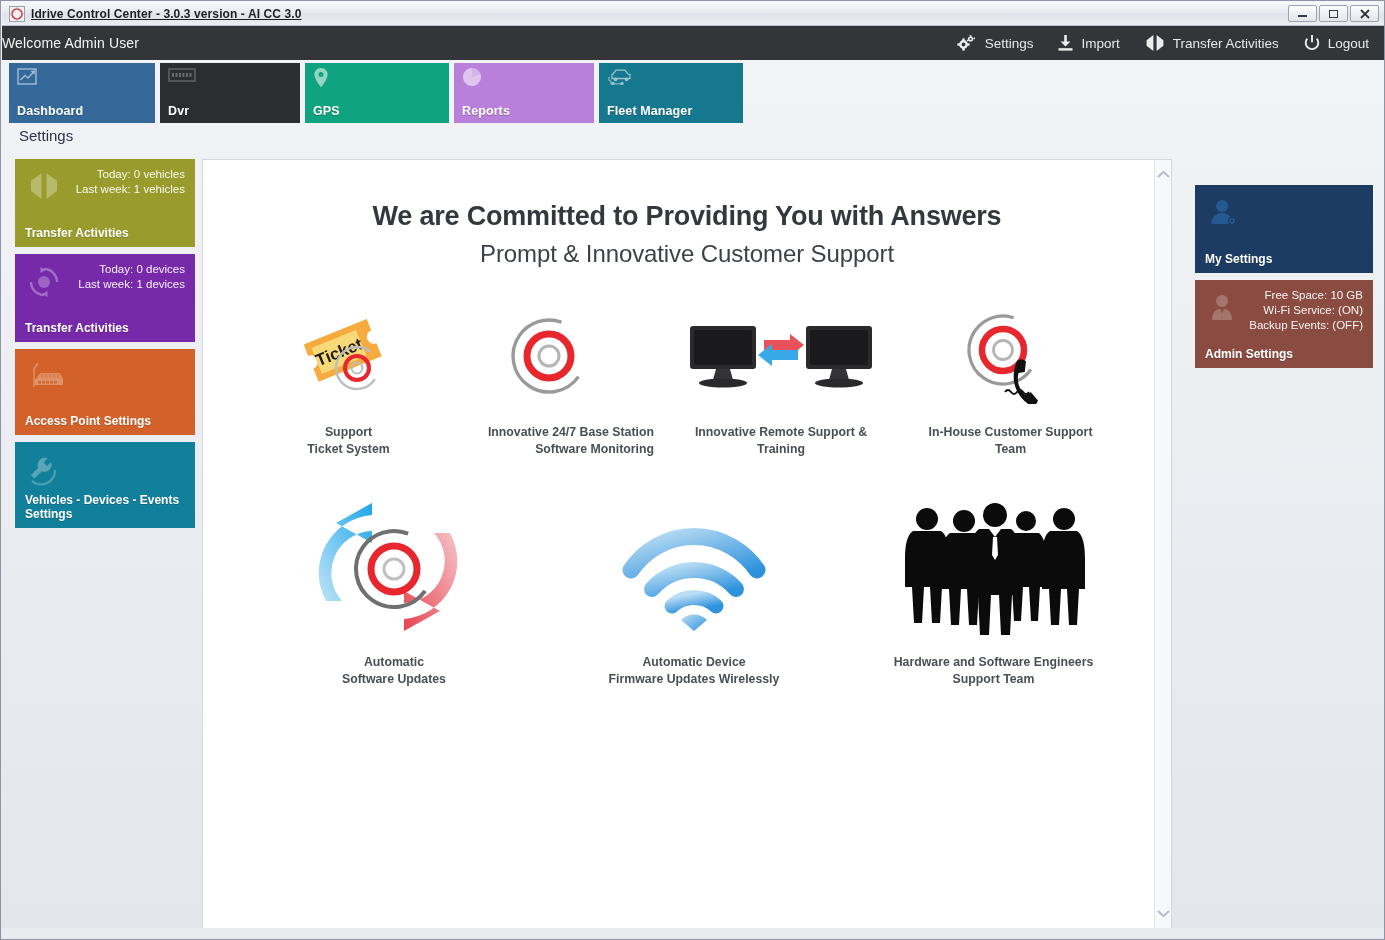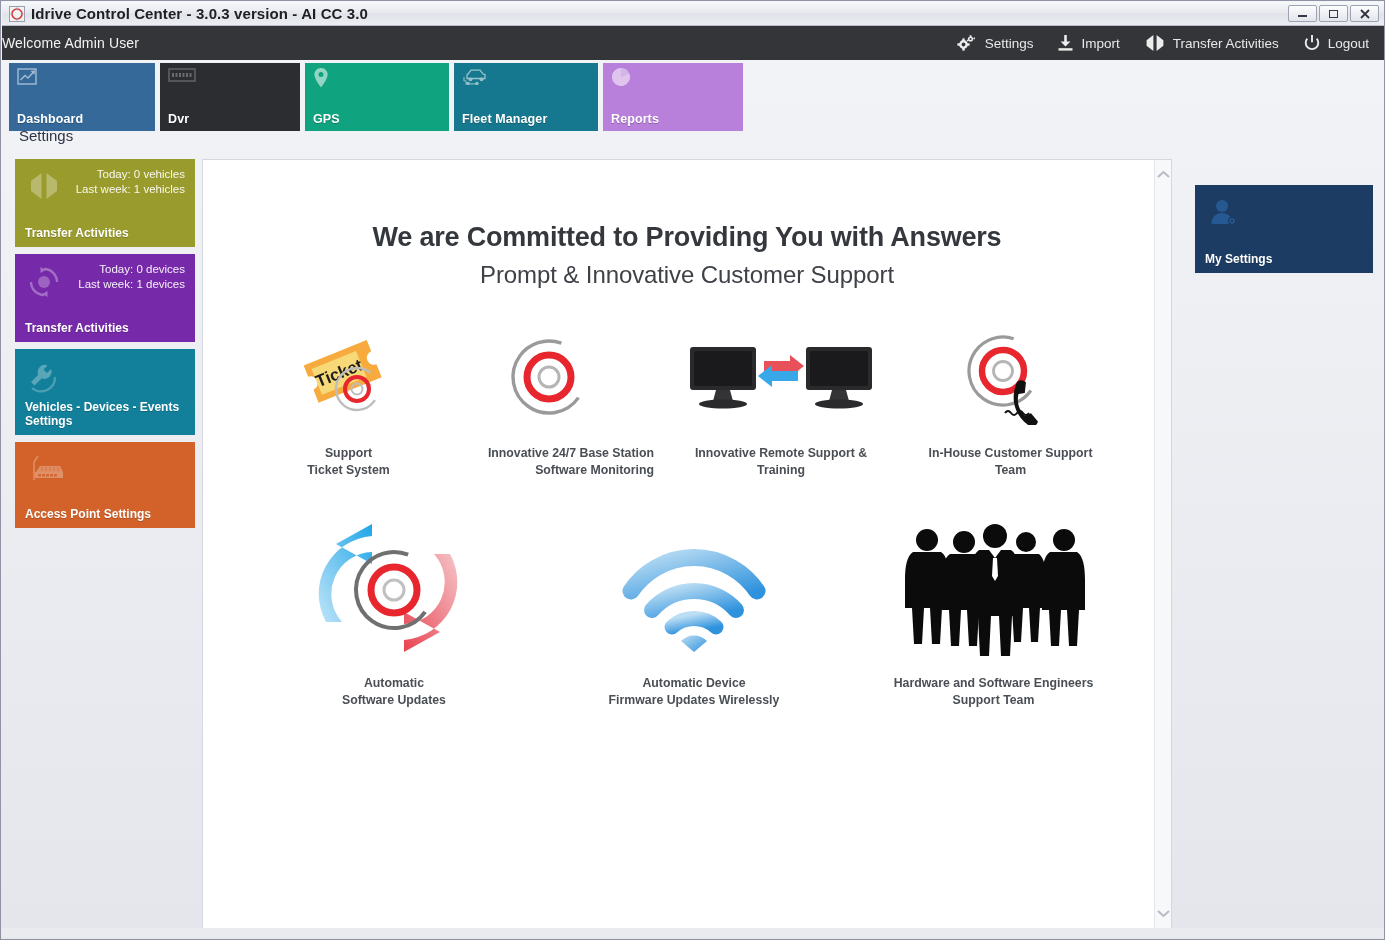--- a/index.html
+++ b/index.html
@@ -25,22 +25,23 @@
     width: 1383px; height: 24px;
     background: linear-gradient(#f7f8fa 0%, #e7e9ef 48%, #dfe2e9 52%, #eceef3 100%);
     border-bottom: 1px solid #b9bdc8;
     display: flex; align-items: center;
   }
   .tb-icon {
     width: 16px; height: 16px; margin-left: 7px; margin-right: 6px;
     flex: 0 0 auto;
   }
   .tb-title {
-    font-size: 15px; font-weight: bold; color: #1d1f24;
+    font-size: 12px; font-weight: bold; color: #1d1f24;
     letter-spacing: .1px;
+    text-decoration: underline;
   }
   .tb-btns { margin-left: auto; display: flex; gap: 2px; padding-right: 6px; }
   .tb-btn {
     width: 29px; height: 17px;
     background: linear-gradient(#fdfdfe, #e3e5ec);
     border: 1px solid #9ea3b1; border-radius: 2px;
     display: flex; align-items: center; justify-content: center;
     font-size: 10px; color: #2f3340; line-height: 1;
   }
   .tb-btn .glyph-min { width: 9px; height: 2px; background: #33384a; margin-top: 5px; }
@@ -64,21 +65,21 @@
     cursor: default;
   }
   .hdr-item svg { display: block; }
 
   
   .navbar {
     position: absolute; left: 8px; top: 62px;
     display: flex; gap: 5px;
   }
   .navtile {
-    height: 68px; position: relative; color: #fff; cursor: default;
+    height: 60px; position: relative; color: #fff; cursor: default;
     padding: 4px 8px 0 8px;
   }
   .navtile .nt-ico { height: 24px; display: flex; align-items: flex-start; opacity: .55; }
   .navtile .nt-label {
     position: absolute; left: 8px; bottom: 5px;
     font-size: 12.5px; font-weight: bold; letter-spacing: .1px;
     text-shadow: 0 1px 0 rgba(0,0,0,.25);
   }
 
   
@@ -118,21 +119,21 @@
     position: absolute; right: 0; top: 0; width: 17px; height: 100%;
     background: #f7f8fa; border-left: 1px solid #e4e6ec;
   }
   .sb-arrow {
     position: absolute; left: 0; width: 17px; height: 17px;
     display: flex; align-items: center; justify-content: center;
   }
   .sb-arrow.up { top: 6px; }
   .sb-arrow.down { bottom: 6px; }
 
-  .hero { text-align: center; padding-top: 62px; }
+  .hero { text-align: center; padding-top: 41px; }
   .hero h1 {
     margin: 0; font-size: 27px; font-weight: bold; color: #34383d;
     letter-spacing: -.2px;
   }
   .hero h2 {
     margin: 8px 0 0 0; font-size: 24px; font-weight: normal; color: #3e4247;
     letter-spacing: -.1px;
   }
 
   .grid { margin-top: 34px; padding: 0 40px 0 58px; }
@@ -281,43 +282,43 @@
     <div class="navtile" style="width:144px;background:#10a37f">
       <div class="nt-ico">
         <svg width="16" height="22" viewBox="0 0 16 22">
           <path d="M8 1 C4.2 1 1.4 3.9 1.4 7.6 C1.4 12.4 8 20.5 8 20.5 C8 20.5 14.6 12.4 14.6 7.6 C14.6 3.9 11.8 1 8 1 Z" fill="#fff"></path>
           <circle cx="8" cy="7.4" r="2.5" fill="#10a37f"></circle>
         </svg>
       </div>
       <div class="nt-label">GPS</div>
     </div>
 
+    <div class="navtile" style="width:140px;background:#b87fdb">
+      <div class="nt-ico">
+        <svg width="20" height="20" viewBox="0 0 20 20">
+          <path d="M10 10 L10 1 A9 9 0 0 1 18.2 6.3 Z" fill="#fff" opacity=".75"></path>
+          <path d="M10 10 L18.2 6.3 A9 9 0 1 1 10 1 Z" fill="#fff"></path>
+        </svg>
+      </div>
+      <div class="nt-label">Reports</div>
+    </div>
+
     <div class="navtile" style="width:144px;background:#16788e">
       <div class="nt-ico">
         <svg width="28" height="20" viewBox="0 0 28 20">
           <path d="M6 7 L9 3.2 L18 3.2 L21 7 L23 7.6 L23 11.5 L5 11.5 L5 7.6 Z" fill="none" stroke="#fff" stroke-width="1.3"></path>
           <circle cx="8.5" cy="12.3" r="1.9" fill="#fff"></circle>
           <circle cx="19.5" cy="12.3" r="1.9" fill="#fff"></circle>
           <path d="M2 10 L2 13.6 L4 14.2 L4 16.8 L16 16.8" fill="none" stroke="#fff" stroke-width="1.2" opacity=".85"></path>
           <circle cx="6" cy="16.4" r="1.7" fill="#fff"></circle>
           <circle cx="15" cy="16.4" r="1.7" fill="#fff"></circle>
         </svg>
       </div>
       <div class="nt-label">Fleet Manager</div>
     </div>
-
-    <div class="navtile" style="width:140px;background:#b87fdb">
-      <div class="nt-ico">
-        <svg width="20" height="20" viewBox="0 0 20 20">
-          <path d="M10 10 L10 1 A9 9 0 0 1 18.2 6.3 Z" fill="#fff" opacity=".75"></path>
-          <path d="M10 10 L18.2 6.3 A9 9 0 1 1 10 1 Z" fill="#fff"></path>
-        </svg>
-      </div>
-      <div class="nt-label">Reports</div>
-    </div>
   </div>
 
   <div class="crumb">Settings</div>
 
   <div class="col-left">
 
     <div class="sidetile" style="background:#9a9b2d">
       <div class="st-ico">
         <svg width="34" height="30" viewBox="0 0 34 30">
           <path d="M14.5 2 L14.5 28 L4 20 L4 10 Z" fill="#ffffff" opacity=".55"></path>
@@ -339,30 +340,20 @@
           <path d="M17 29 A13 13 0 0 1 4 16" fill="none" stroke="#fff" stroke-width="2.4" opacity=".6"></path>
           <path d="M13.5 1 L18.5 4 L13.5 7 Z" fill="#fff" opacity=".6"></path>
           <path d="M20.5 25 L15.5 28 L20.5 31 Z" fill="#fff" opacity=".6"></path>
         </svg>
       </div>
       <div class="st-stats">
         <div>Today: 0 devices</div>
         <div>Last week: 1 devices</div>
       </div>
       <div class="st-title">Transfer Activities</div>
-    </div>
-
-    <div class="sidetile tall" style="background:#12809b">
-      <div class="st-ico">
-        <svg width="34" height="32" viewBox="0 0 34 32">
-          <path d="M5 27 A14 14 0 0 0 28 16" fill="none" stroke="#fff" stroke-width="2.2" opacity=".45"></path>
-          <path d="M20.5 4.5 a7 7 0 0 0 -9.2 9.2 L4 21 l3.5 3.5 L14.8 17.2 a7 7 0 0 0 9.2 -9.2 l-4 4 l-3.5 -3.5 z" fill="#fff" opacity=".55"></path>
-        </svg>
-      </div>
-      <div class="st-title">Vehicles - Devices - Events Settings</div>
     </div>
 
     <div class="sidetile tall" style="background:#d2622a">
       <div class="st-ico">
         <svg width="40" height="32" viewBox="0 0 40 32">
           <path d="M7 8 L7 26" stroke="#fff" stroke-width="1.6" opacity=".5"></path>
           <path d="M7 8 L11 2" stroke="#fff" stroke-width="1.6" opacity=".5"></path>
           <path d="M9 18 L13 12 L33 12 L36 18 Z" fill="#fff" opacity=".5"></path>
           <rect x="8" y="18" width="28" height="6" fill="#fff" opacity=".55"></rect>
           <g fill="#d2622a" opacity=".85">
@@ -372,36 +363,61 @@
               <rect x="23" y="20" width="3" height="2.5"></rect>
             <rect x="27" y="20" width="3" height="2.5"></rect>
           </g>
           <g stroke="#d2622a" stroke-width="1" opacity=".7">
             <path d="M15 13 L15 17 M19 13 L19 17 M23 13 L23 17 M27 13 L27 17 M31 13 L31 17"></path>
           </g>
         </svg>
       </div>
       <div class="st-title">Access Point Settings</div>
     </div>
+
+    <div class="sidetile tall" style="background:#12809b">
+      <div class="st-ico">
+        <svg width="34" height="32" viewBox="0 0 34 32">
+          <path d="M5 27 A14 14 0 0 0 28 16" fill="none" stroke="#fff" stroke-width="2.2" opacity=".45"></path>
+          <path d="M20.5 4.5 a7 7 0 0 0 -9.2 9.2 L4 21 l3.5 3.5 L14.8 17.2 a7 7 0 0 0 9.2 -9.2 l-4 4 l-3.5 -3.5 z" fill="#fff" opacity=".55"></path>
+        </svg>
+      </div>
+      <div class="st-title">Vehicles - Devices - Events Settings</div>
+    </div>
   </div>
 
   <div class="col-right">
 
     <div class="sidetile" style="background:#1c3c63">
       <div class="st-ico">
         <svg width="34" height="32" viewBox="0 0 34 32">
           <circle cx="15" cy="9" r="6" fill="#2f72b8"></circle>
           <path d="M4.5 27 C4.5 19.5 9.5 16 15 16 C20.5 16 25.5 19.5 25.5 27 Z" fill="#2f72b8"></path>
           <circle cx="25" cy="24" r="3.4" fill="#2f72b8" stroke="#1c3c63" stroke-width="1.3"></circle>
           <circle cx="25" cy="24" r="1.2" fill="#1c3c63"></circle>
         </svg>
       </div>
       <div class="st-title">My Settings</div>
     </div>
 
+    <div class="sidetile" style="background:#8a4c40">
+      <div class="st-ico">
+        <svg width="32" height="32" viewBox="0 0 32 32">
+          <circle cx="15" cy="9" r="6" fill="#fff" opacity=".42"></circle>
+          <path d="M5 28 C5 20 9.5 16.5 15 16.5 C20.5 16.5 25 20 25 28 Z" fill="#fff" opacity=".42"></path>
+          <path d="M13 16.8 L15 22 L17 16.8 L15.8 16 L14.2 16 Z" fill="#8a4c40" opacity=".9"></path>
+        </svg>
+      </div>
+      <div class="st-stats">
+        <div>Free Space:  10 GB</div>
+        <div>Wi-Fi Service: (ON)</div>
+        <div>Backup Events: (OFF)</div>
+      </div>
+      <div class="st-title">Admin Settings</div>
+    </div>
 
   </div>
 
   <div class="main">
 
     <div class="hero">
       <h1>We are Committed to Providing You with Answers</h1>
       <h2>Prompt &amp; Innovative Customer Support</h2>
     </div>
 

